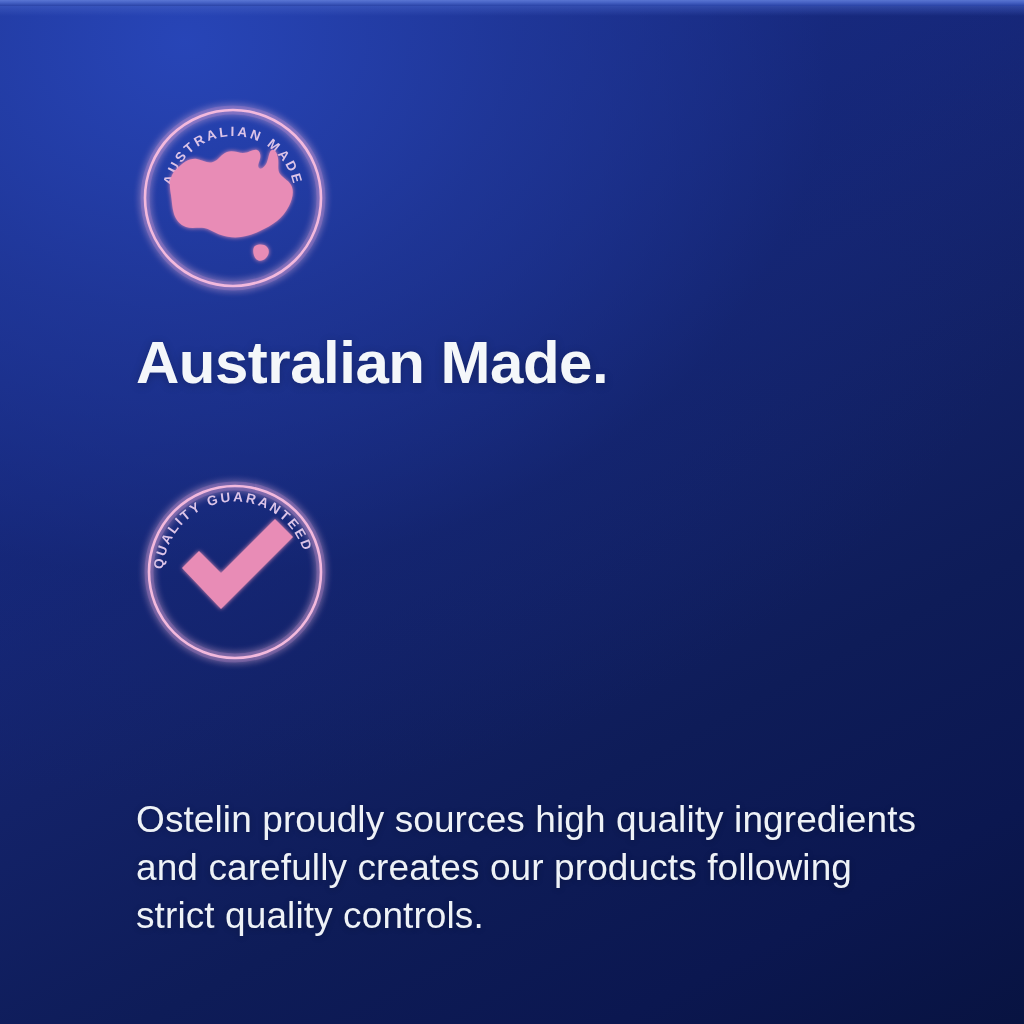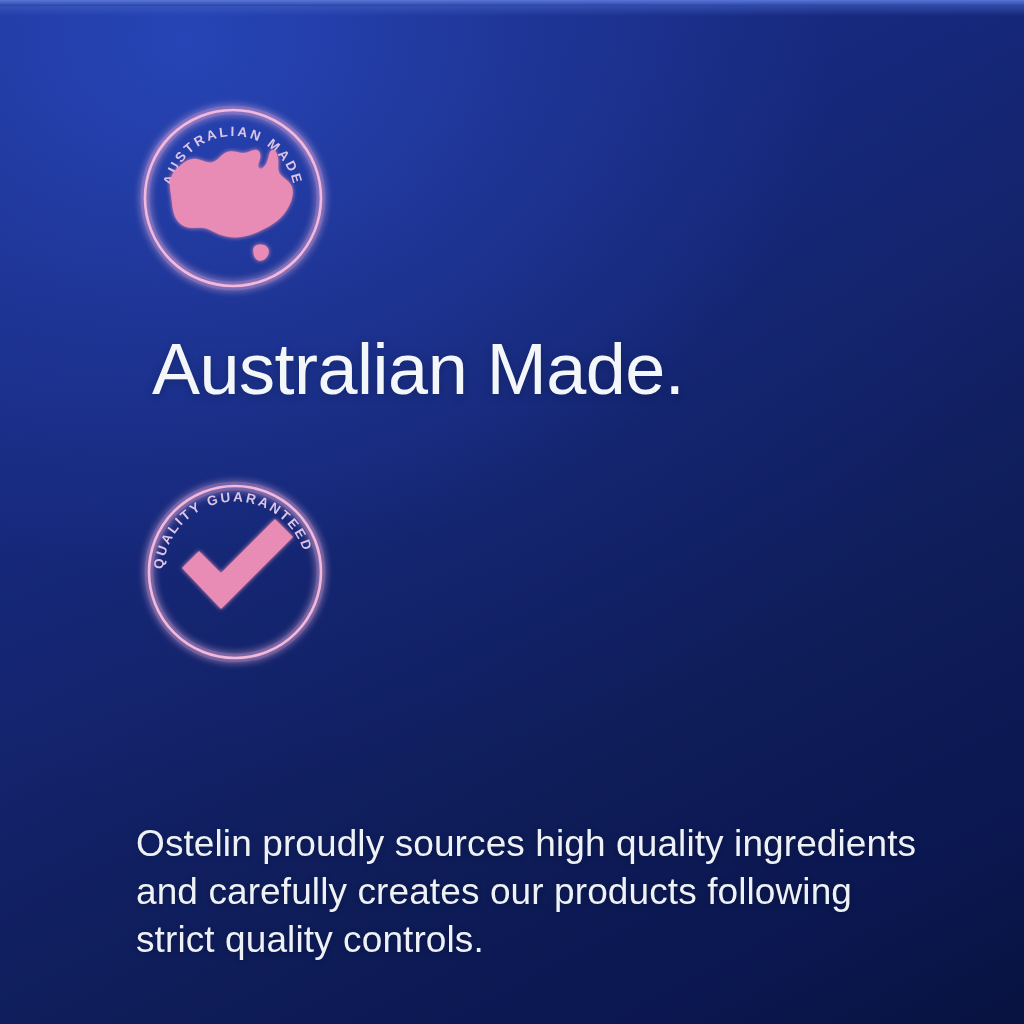--- a/index.html
+++ b/index.html
@@ -41,40 +41,39 @@
   
   .badge {
     position:absolute;
     width:200px; height:200px;
   }
   .badge svg { display:block; overflow:visible; }
 
   
   .heading {
     position:absolute;
-    left:152px;
+    left:136px;
     color:#f4f7fa;
-    font-weight:400;
-    font-size:72px;
+    font-weight:700;
+    font-size:60px;
     letter-spacing:-0.5px;
     line-height:1.0;
     white-space:nowrap;
     text-shadow:0 2px 10px rgba(0,0,0,0.22);
   }
   .body-copy {
     position:absolute;
     left:136px;
     width:790px;
     color:#eef2f7;
     font-weight:400;
     font-size:37px;
     line-height:1.30;
     letter-spacing:0.1px;
     text-shadow:0 1px 6px rgba(0,0,0,0.22);
-    margin-top:24px;
   }
 
   #heading-au { top:333px; }
   #heading-qp { top:703px; }
   #body-text  { top:796px; }
 
   #badge-australian-made { left:133px; top:98px; }
   #badge-quality         { left:135px; top:472px; }
 </style>
 </head>

